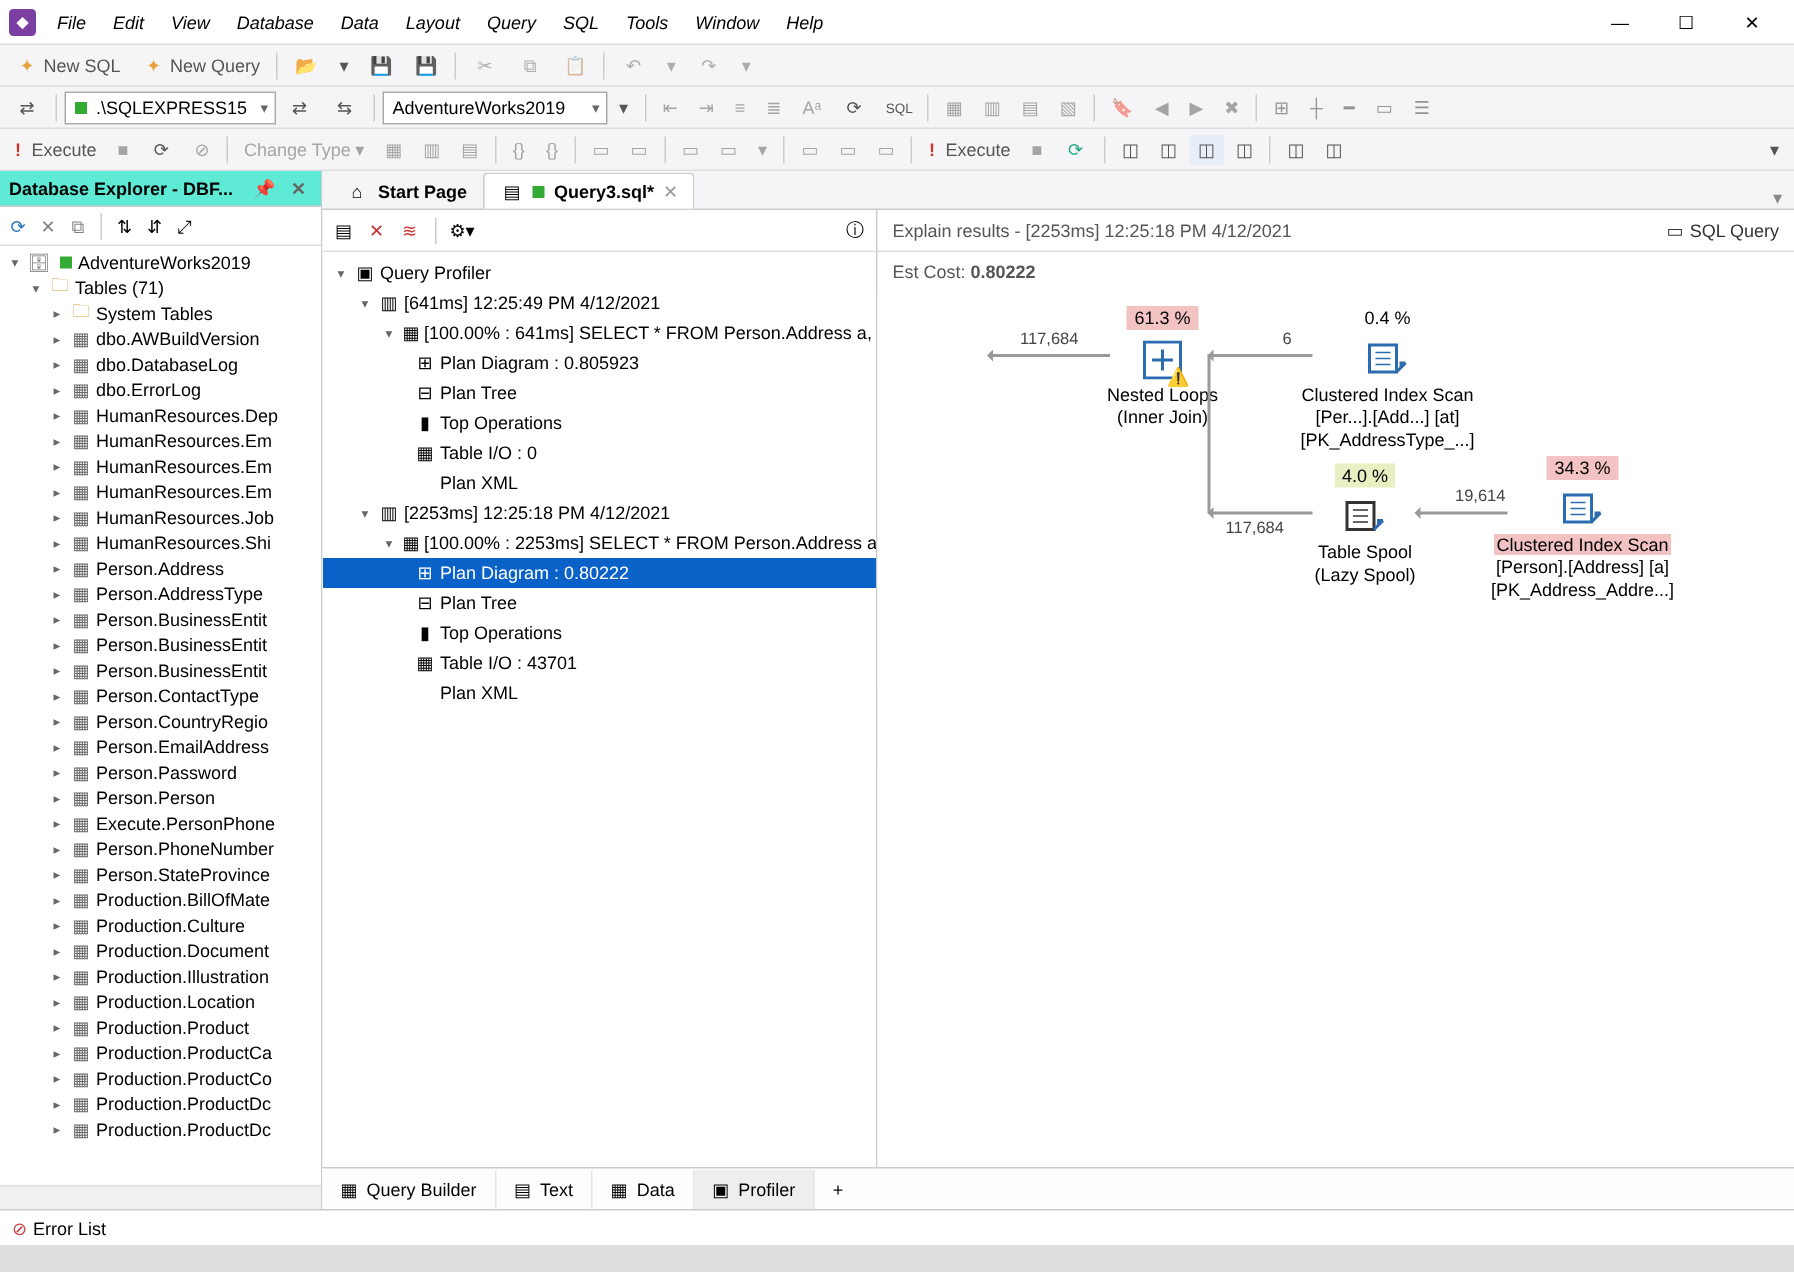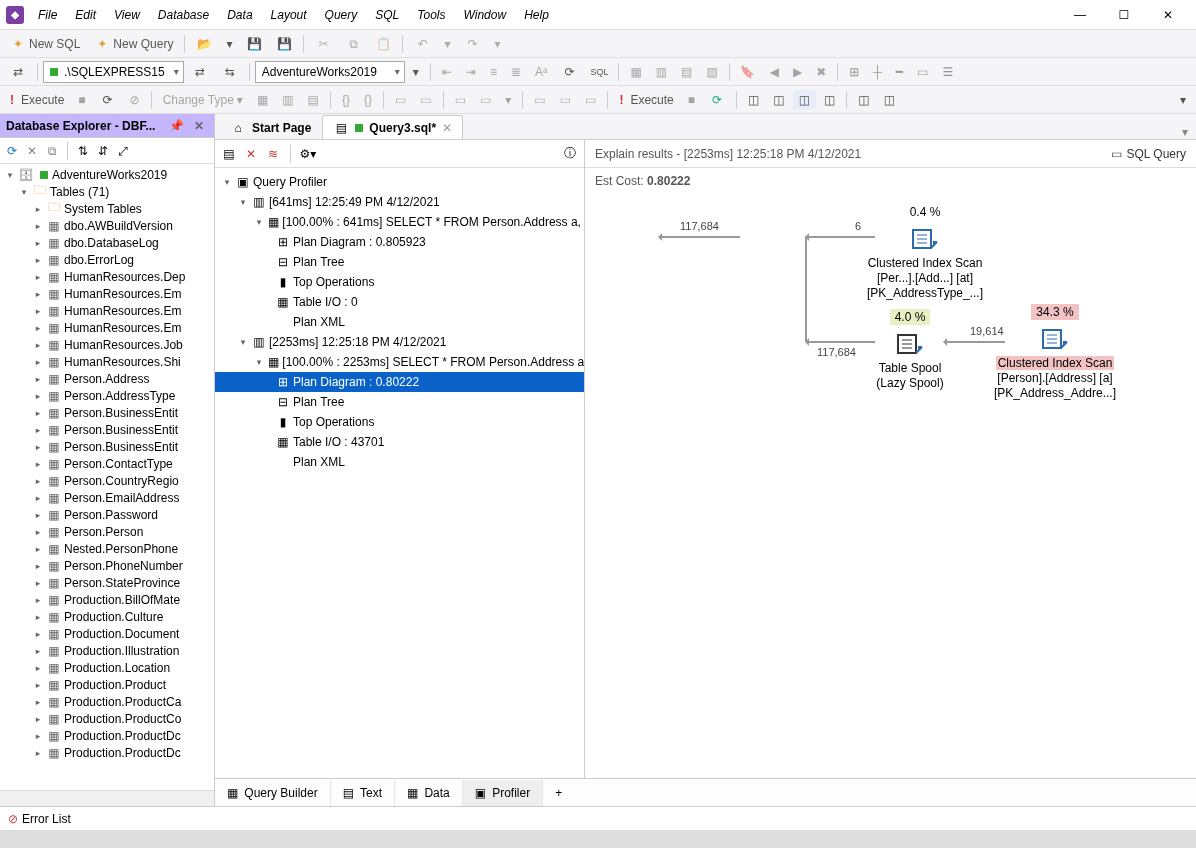--- a/index.html
+++ b/index.html
@@ -13,21 +13,21 @@
 .toolbar { height: 28px; background: #f5f5f7; display: flex; align-items: center; padding: 0 4px; gap: 2px; border-bottom: 1px solid #ddd; }
 .toolbar2 { height: 28px; background: #f5f5f7; display: flex; align-items: center; padding: 0 4px; gap: 2px; border-bottom: 1px solid #ddd; }
 .toolbar3 { height: 28px; background: #f5f5f7; display: flex; align-items: center; padding: 0 4px; gap: 2px; border-bottom: 1px solid #ddd; }
 .tb-btn { padding: 3px 6px; display: flex; align-items: center; gap: 3px; cursor: pointer; border-radius: 2px; color:#555 }
 .tb-sep { width: 1px; height: 18px; background: #ccc; margin: 0 3px; }
 .tb-icon { width: 16px; height: 16px; display: inline-flex; align-items: center; justify-content: center; font-size: 12px; }
 .tb-combo { height: 22px; border: 1px solid #aaa; background: #fff; padding: 0 18px 0 6px; display: flex; align-items: center; position: relative; min-width: 130px; cursor:pointer }
 .tb-combo::after { content: '▾'; position: absolute; right: 4px; font-size: 10px; color: #666; }
 .main-area { flex: 1; display: flex; overflow: hidden; }
 .db-explorer { width: 215px; background: #fff; border-right: 1px solid #ccc; display: flex; flex-direction: column; }
-.panel-header { height: 24px; background: #c4b5fd; border-bottom: 1px solid #ccc; display: flex; align-items: center; padding: 0 6px; font-weight: 600; gap:6px }
+.panel-header { height: 24px; background: #5eead4; border-bottom: 1px solid #ccc; display: flex; align-items: center; padding: 0 6px; font-weight: 600; gap:6px }
 .panel-header .pin { margin-left: auto; cursor:pointer; color:#666 }
 .panel-header .x { cursor:pointer; color:#666; padding:0 4px }
 .exp-toolbar { height: 26px; border-bottom: 1px solid #ddd; display: flex; align-items: center; padding: 0 4px; gap: 4px; }
 .exp-tree { flex: 1; overflow: auto; padding: 2px 0; }
 .tree-row { display: flex; align-items: center; height: 17px; padding-right: 4px; white-space: nowrap; cursor:pointer }
 .tree-exp { width: 12px; text-align: center; color: #666; font-size: 9px; cursor:pointer }
 .tree-icon { width: 14px; height: 14px; margin: 0 3px; display:inline-flex;align-items:center;justify-content:center }
 .content { flex: 1; display: flex; flex-direction: column; background: #fff; }
 .doc-tabs { height: 26px; background: #f5f5f7; display: flex; align-items: flex-end; border-bottom: 1px solid #ccc; padding-left: 4px; }
 .doc-tab { height: 24px; padding: 0 10px; display: flex; align-items: center; gap: 6px; border: 1px solid transparent; border-bottom: none; cursor:pointer }
@@ -351,21 +351,21 @@
             <span>Person.Password</span>
           </div>
           <div class="tree-row" style="padding-left: 32px;">
             <span class="tree-exp">▸</span>
             <span class="tree-icon" style="color:#666">▦</span>
             <span>Person.Person</span>
           </div>
           <div class="tree-row" style="padding-left: 32px;">
             <span class="tree-exp">▸</span>
             <span class="tree-icon" style="color:#666">▦</span>
-            <span>Nested.PersonPhone</span>
+            <span>Execute.PersonPhone</span>
           </div>
           <div class="tree-row" style="padding-left: 32px;">
             <span class="tree-exp">▸</span>
             <span class="tree-icon" style="color:#666">▦</span>
             <span>Person.PhoneNumber</span>
           </div>
           <div class="tree-row" style="padding-left: 32px;">
             <span class="tree-exp">▸</span>
             <span class="tree-icon" style="color:#666">▦</span>
             <span>Person.StateProvince</span>
@@ -535,20 +535,31 @@
               <span>SQL Query</span>
             </span>
         </div>
         <div class="explain-cost">
           <span>Est Cost:</span>
           <b>0.80222</b>
         </div>
         <div class="explain-canvas">
 
 
+          <div class="node" style="left:140px;top:10px;width:100px">
+            <div class="pct" style="background:#f3c2c2">61.3 %</div>
+            <div class="nicon" style="position:relative">
+                <svg width="26" height="26">
+                  <rect x="1" y="1" width="24" height="24" fill="none" stroke="#2b6cb0" stroke-width="2"></rect>
+                  <path d="M6 13 h14 M13 6 v14" stroke="#2b6cb0" stroke-width="2"></path>
+                </svg>
+                <span style="position:absolute;right:-4px;bottom:-4px;font-size:12px">⚠️</span>
+              </div>
+            <div class="lbl"><span>Nested Loops</span><br><span>(Inner Join)</span></div>
+          </div>
 
           <div class="node" style="left:275px;top:10px;width:130px">
             <div class="pct">0.4 %</div>
             <div class="nicon">
                 <svg width="28" height="24">
                   <rect x="2" y="2" width="18" height="18" fill="none" stroke="#2b6cb0" stroke-width="2"></rect>
                   <path d="M6 7h10M6 11h10M6 15h10" stroke="#2b6cb0"></path>
                   <path d="M20 20 l6 -6" stroke="#2b6cb0" stroke-width="2"></path>
                   <path d="M26 14 l-3 0 l0 3" fill="none" stroke="#2b6cb0" stroke-width="2"></path>
                 </svg>

